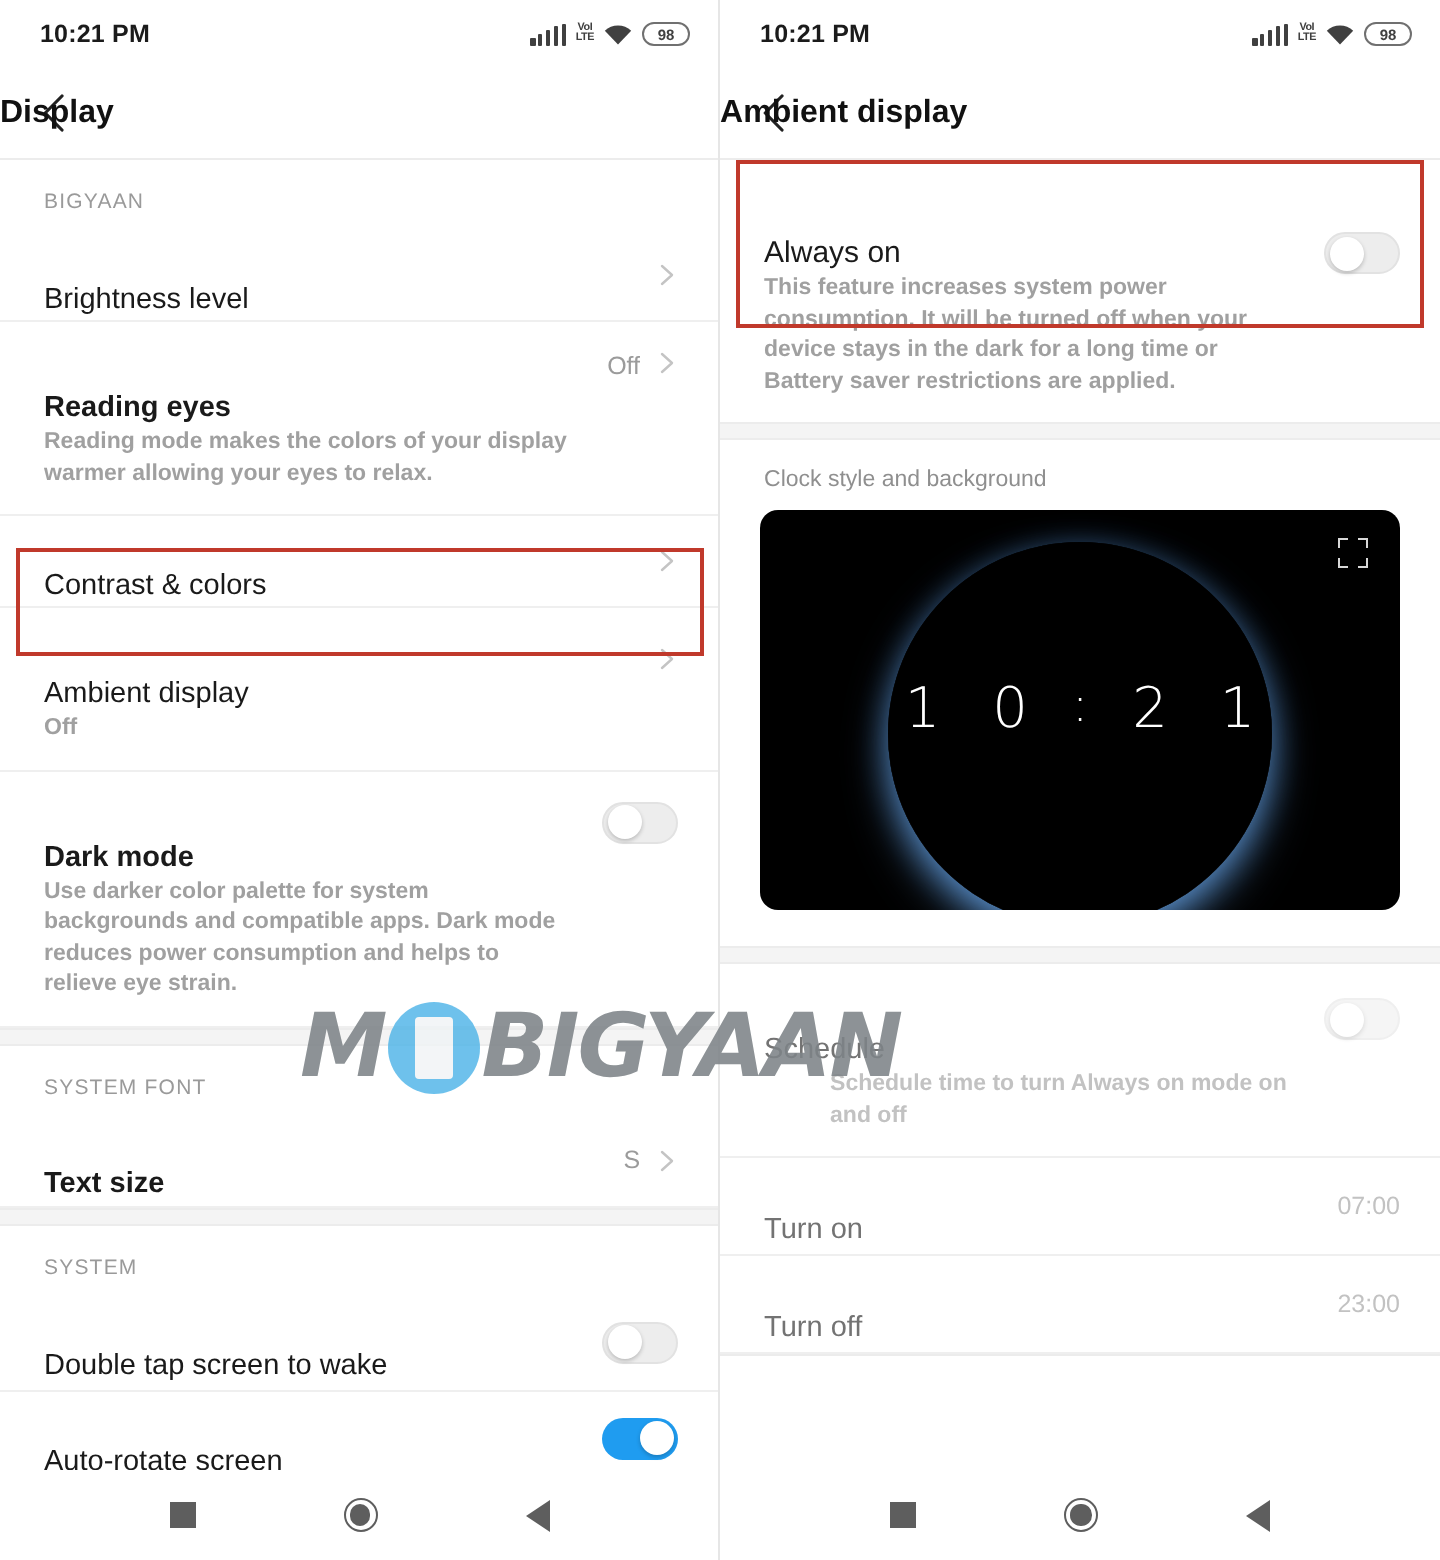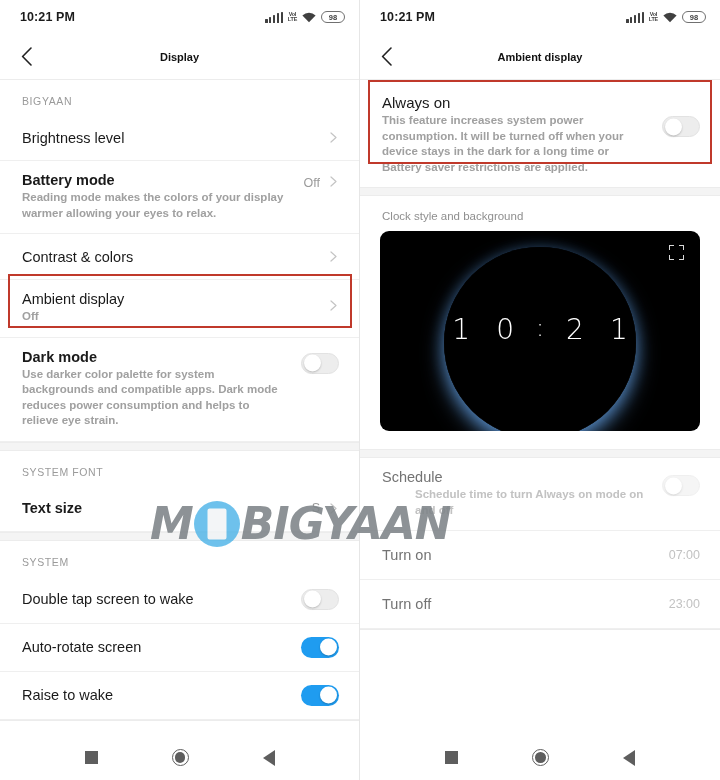--- a/index.html
+++ b/index.html
@@ -55,22 +55,22 @@
     position: relative; background: #fff;
     border-bottom: 1px solid #ececec;
   }
   .back-btn {
     width: 52px; height: 46px;
     display: flex; align-items: center; justify-content: center;
     cursor: pointer;
   }
   .back-btn svg { display: block; }
   .appbar-title {
-    position: absolute; left: 0; right: 0; text-align: center;
-    font-size: 11px; font-weight: bold; color: #111;
+    position: absolute; left: 0; right: 0; text-align: left;
+    font-size: 16px; font-weight: bold; color: #111;
     pointer-events: none;
   }
 
   
   .body { flex: 1 1 auto; position: relative; overflow: hidden; background: #fff; }
 
   .sec-head {
     font-size: 10.5px; color: #9a9a9a; letter-spacing: .6px;
     padding: 15px 22px 8px 22px;
     background: #fff;
@@ -80,21 +80,21 @@
   .row {
     display: flex; align-items: center;
     padding: 0 20px 0 22px;
     min-height: 46px;
     border-bottom: 1px solid #efefef;
     background: #fff;
     position: relative;
   }
   .row.tall { padding-top: 11px; padding-bottom: 12px; align-items: flex-start; }
   .row-main { flex: 1 1 auto; min-width: 0; }
-  .row-title { font-size: 14.5px; color: #1a1a1a; }
+  .row-title { font-size: 14.5px; color: #1a1a1a; margin-top: 24px; }
   .row-title.bold { font-weight: bold; }
   .row-sub {
     font-size: 11.5px; color: #a0a0a0; line-height: 15.5px;
     margin-top: 2px; max-width: 262px; font-weight: bold;
   }
   .row-value { font-size: 12.5px; color: #9b9b9b; margin-right: 8px; white-space: nowrap; }
   .chev { width: 11px; height: 11px; flex: 0 0 auto; }
   .chev svg { display: block; }
   .row.tall .row-value, .row.tall .chev, .row.tall .toggle { margin-top: 4px; }
 
@@ -256,21 +256,21 @@
           </div>
         <span class="chev">
             <svg width="11" height="11" viewBox="0 0 11 11">
               <path d="M3 1 8 5.5 3 10" fill="none" stroke="#c4c4c4" stroke-width="1.2" stroke-linecap="round" stroke-linejoin="round"></path>
             </svg>
           </span>
       </div>
 
       <div class="row tall">
         <div class="row-main">
-          <div class="row-title bold">Battery mode</div>
+          <div class="row-title bold">Reading eyes</div>
           <div class="row-sub">Reading mode makes the colors of your display warmer allowing your eyes to relax.</div>
         </div>
         <span class="row-value">Off</span>
         <span class="chev">
             <svg width="11" height="11" viewBox="0 0 11 11">
               <path d="M3 1 8 5.5 3 10" fill="none" stroke="#c4c4c4" stroke-width="1.2" stroke-linecap="round" stroke-linejoin="round"></path>
             </svg>
           </span>
       </div>
 

